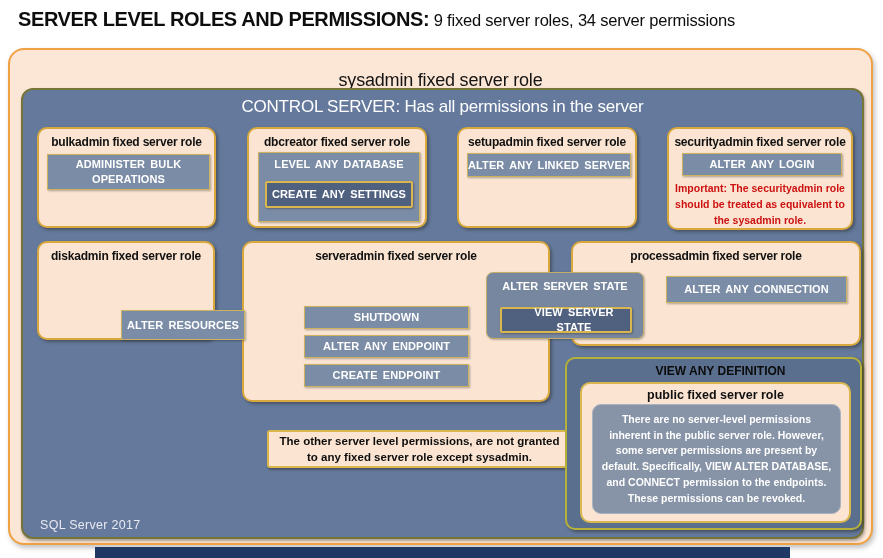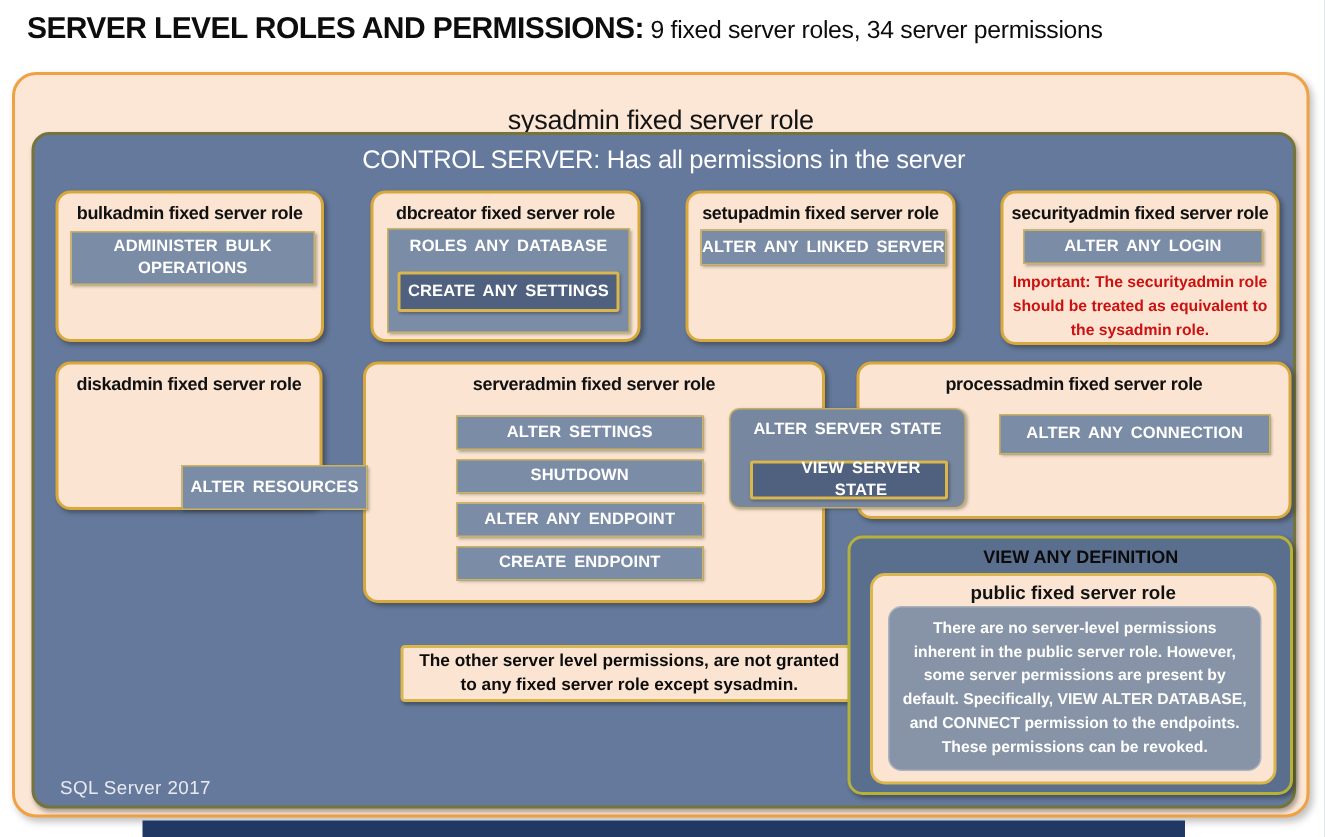--- a/index.html
+++ b/index.html
@@ -107,21 +107,21 @@
       <div class="control-label">CONTROL SERVER: Has all permissions in the server</div>
 
       <div class="role" style="left:14px; top:37px; width:179px; height:101px;">
         <div class="role-title">bulkadmin fixed server role</div>
         <div class="btn" style="left:8px; top:25px; width:163px; height:36px;">ADMINISTER BULK OPERATIONS</div>
       </div>
 
       <div class="role" style="left:224px; top:37px; width:180px; height:101px;">
         <div class="role-title">dbcreator fixed server role</div>
         <div class="btn" style="left:9px; top:23px; width:162px; height:70px; align-items:flex-start; padding-top:4px;">
-          <span>ROLES ANY DATABASE</span>
+          <span>LEVEL ANY DATABASE</span>
           <div class="btn btn-dark" style="left:6px; top:28px; width:148px; height:27px;">CREATE ANY SETTINGS</div>
         </div>
       </div>
 
       <div class="role" style="left:434px; top:37px; width:180px; height:101px;">
         <div class="role-title">setupadmin fixed server role</div>
         <div class="btn" style="left:8px; top:24px; width:164px; height:24px;">ALTER ANY LINKED SERVER</div>
       </div>
 
       <div class="role" style="left:644px; top:37px; width:186px; height:103px;">
@@ -130,21 +130,20 @@
         <div class="warning">Important: The securityadmin role should be treated as equivalent to the sysadmin role.</div>
       </div>
 
       <div class="role" style="left:14px; top:151px; width:178px; height:99px;">
         <div class="role-title">diskadmin fixed server role</div>
       </div>
       <div class="btn" style="left:98px; top:184px; width:124px; height:30px; z-index:5;margin-top:36px;">ALTER RESOURCES</div>
 
       <div class="role" style="left:219px; top:151px; width:308px; height:161px;">
         <div class="role-title">serveradmin fixed server role</div>
-        <div class="btn" style="left:60px; top:34px;  width:165px; height:23px;">ALTER SETTINGS</div>
         <div class="btn" style="left:60px; top:63px;  width:165px; height:23px;">SHUTDOWN</div>
         <div class="btn" style="left:60px; top:92px;  width:165px; height:23px;">ALTER ANY ENDPOINT</div>
         <div class="btn" style="left:60px; top:121px; width:165px; height:23px;">CREATE ENDPOINT</div>
       </div>
 
       <div class="role" style="left:548px; top:151px; width:290px; height:105px;">
         <div class="role-title">processadmin fixed server role</div>
         <div class="btn" style="left:93px; top:33px; width:181px; height:27px;">ALTER ANY CONNECTION</div>
       </div>
 

